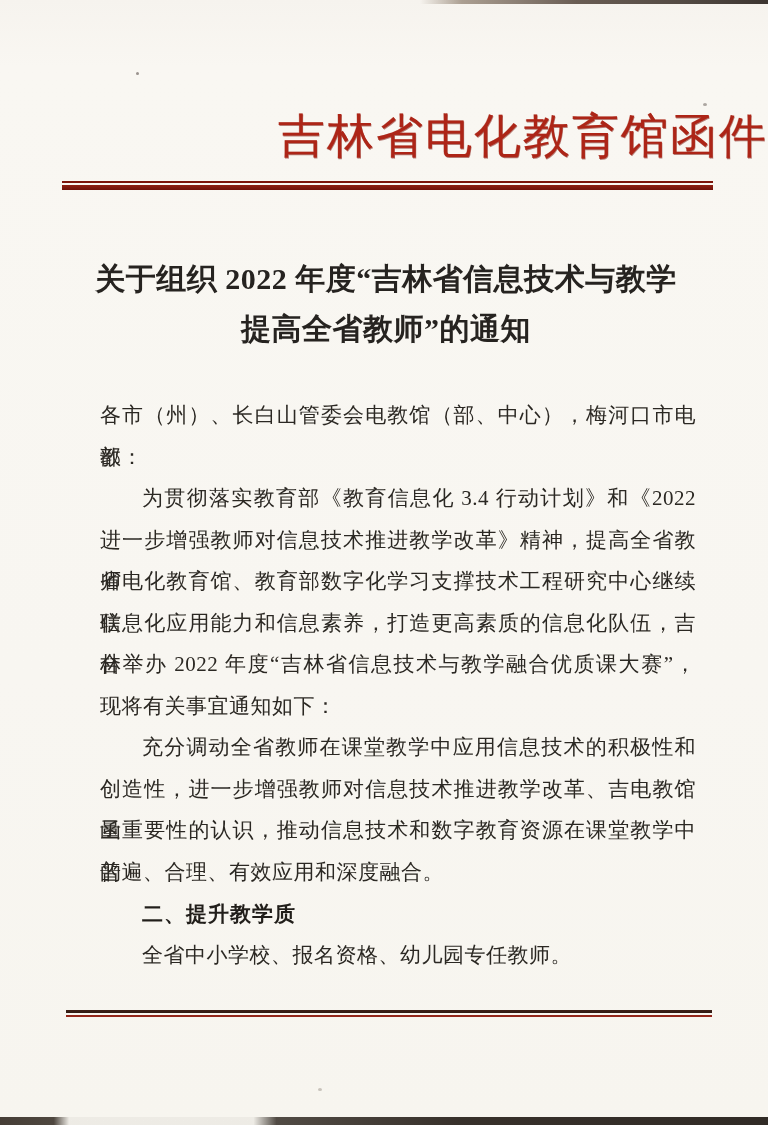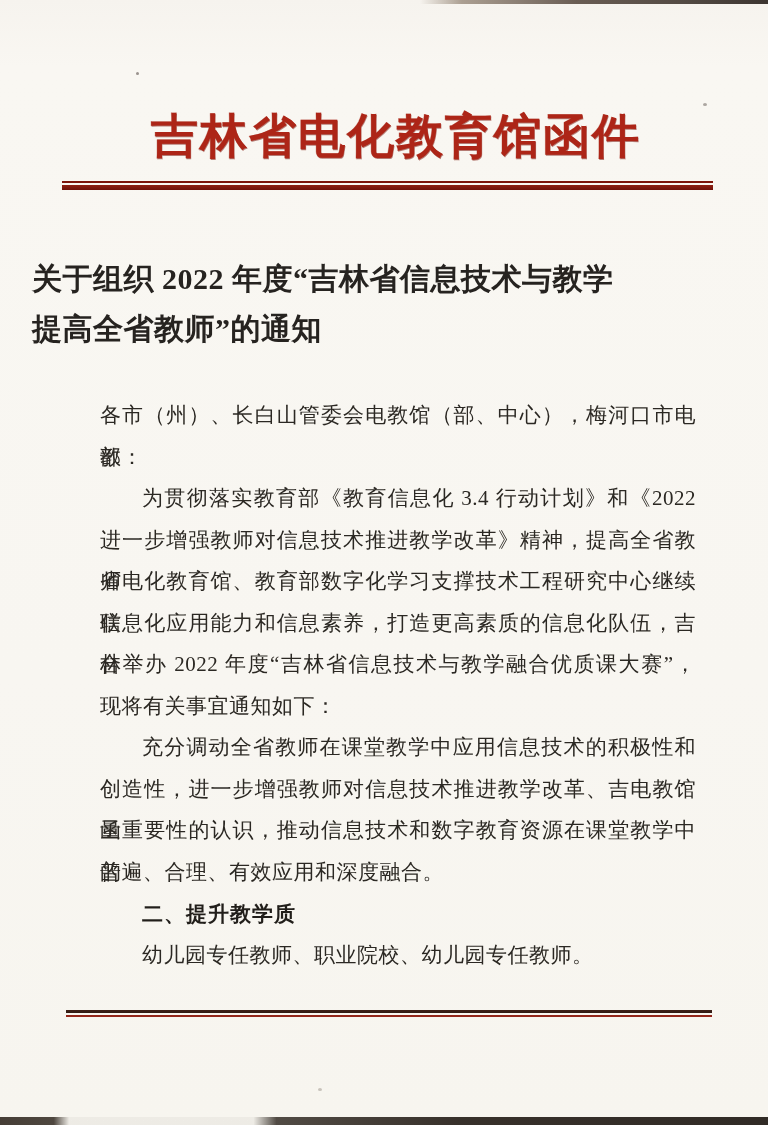--- a/index.html
+++ b/index.html
@@ -23,43 +23,43 @@
       rgba(38,32,27,.95) 100%);
   }
   .speck{position:absolute;border-radius:50%;}
   .speck.s1{left:703px;top:103px;width:4px;height:3px;background:rgba(110,100,95,.55);}
   .speck.s2{left:136px;top:72px;width:3px;height:3px;background:rgba(90,80,75,.6);}
   .speck.s3{left:318px;top:1088px;width:4px;height:3px;background:rgba(130,120,110,.4);}
 
   
   .org-title{
     position:absolute;top:101px;left:24px;right:0;
-    text-align:center;line-height:70px;
-    font-size:47px;font-weight:bold;letter-spacing:2px;
+    text-align:right;line-height:70px;
+    font-size:47px;font-weight:normal;letter-spacing:2px;
     color:#ad2517;
     text-shadow:0.5px 0.5px 0 rgba(125,22,12,.55), -0.5px 0 0 rgba(160,45,30,.35);
   }
   .red-rule{
     position:absolute;top:181px;left:62px;right:55px;height:10px;
     background:linear-gradient(to bottom,
       #7c150b 0px,#7c150b 2px,
       rgba(0,0,0,0) 2px,rgba(0,0,0,0) 4px,
       #8e2013 4px,#6f120a 9px,
       rgba(0,0,0,0) 9px);
   }
   .doc-number{
     position:absolute;top:199px;right:61px;
     font-family:"Liberation Sans","DejaVu Sans",sans-serif;
     font-size:19px;font-weight:bold;color:#15120f;letter-spacing:.5px;
   }
 
   
   .doc-title{
-    position:absolute;top:254px;left:32px;right:40px;
-    text-align:left;color:#262320;
+    position:absolute;top:254px;left:44px;right:40px;
+    text-align:center;color:#262320;
     font-size:30px;font-weight:bold;line-height:50px;letter-spacing:.5px;
   }
 
   
   .body-lines{
     position:absolute;top:395px;left:100px;width:596px;
     font-size:21px;color:#2b2823;letter-spacing:.5px;
   }
   .line{
     height:41.5px;line-height:41.5px;
@@ -104,21 +104,21 @@
       <div class="line justify">进一步增强教师对信息技术推进教学改革》精神，提高全省教师</div>
       <div class="line justify">省电化教育馆、教育部数字化学习支撑技术工程研究中心继续联</div>
       <div class="line justify">信息化应用能力和信息素养，打造更高素质的信息化队伍，吉林</div>
       <div class="line justify">合举办 2022 年度“吉林省信息技术与教学融合优质课大赛”，</div>
       <div class="line">现将有关事宜通知如下：</div>
       <div class="line indent justify">充分调动全省教师在课堂教学中应用信息技术的积极性和</div>
       <div class="line justify">创造性，进一步增强教师对信息技术推进教学改革、吉电教馆函</div>
       <div class="line justify">量重要性的认识，推动信息技术和数字教育资源在课堂教学中的</div>
       <div class="line">普遍、合理、有效应用和深度融合。</div>
       <div class="line indent heading">二、提升教学质</div>
-      <div class="line indent">幼儿园专任教师、职业院校、幼儿园专任教师。</div>
+      <div class="line indent">全省中小学校、报名资格、幼儿园专任教师。</div>
     </div>
 
   <div class="bottom-rule"></div>
 
   <div class="speck s1"></div>
   <div class="speck s2"></div>
   <div class="speck s3"></div>
 
   <div class="scan-edge-bottom"></div>
 </div>

